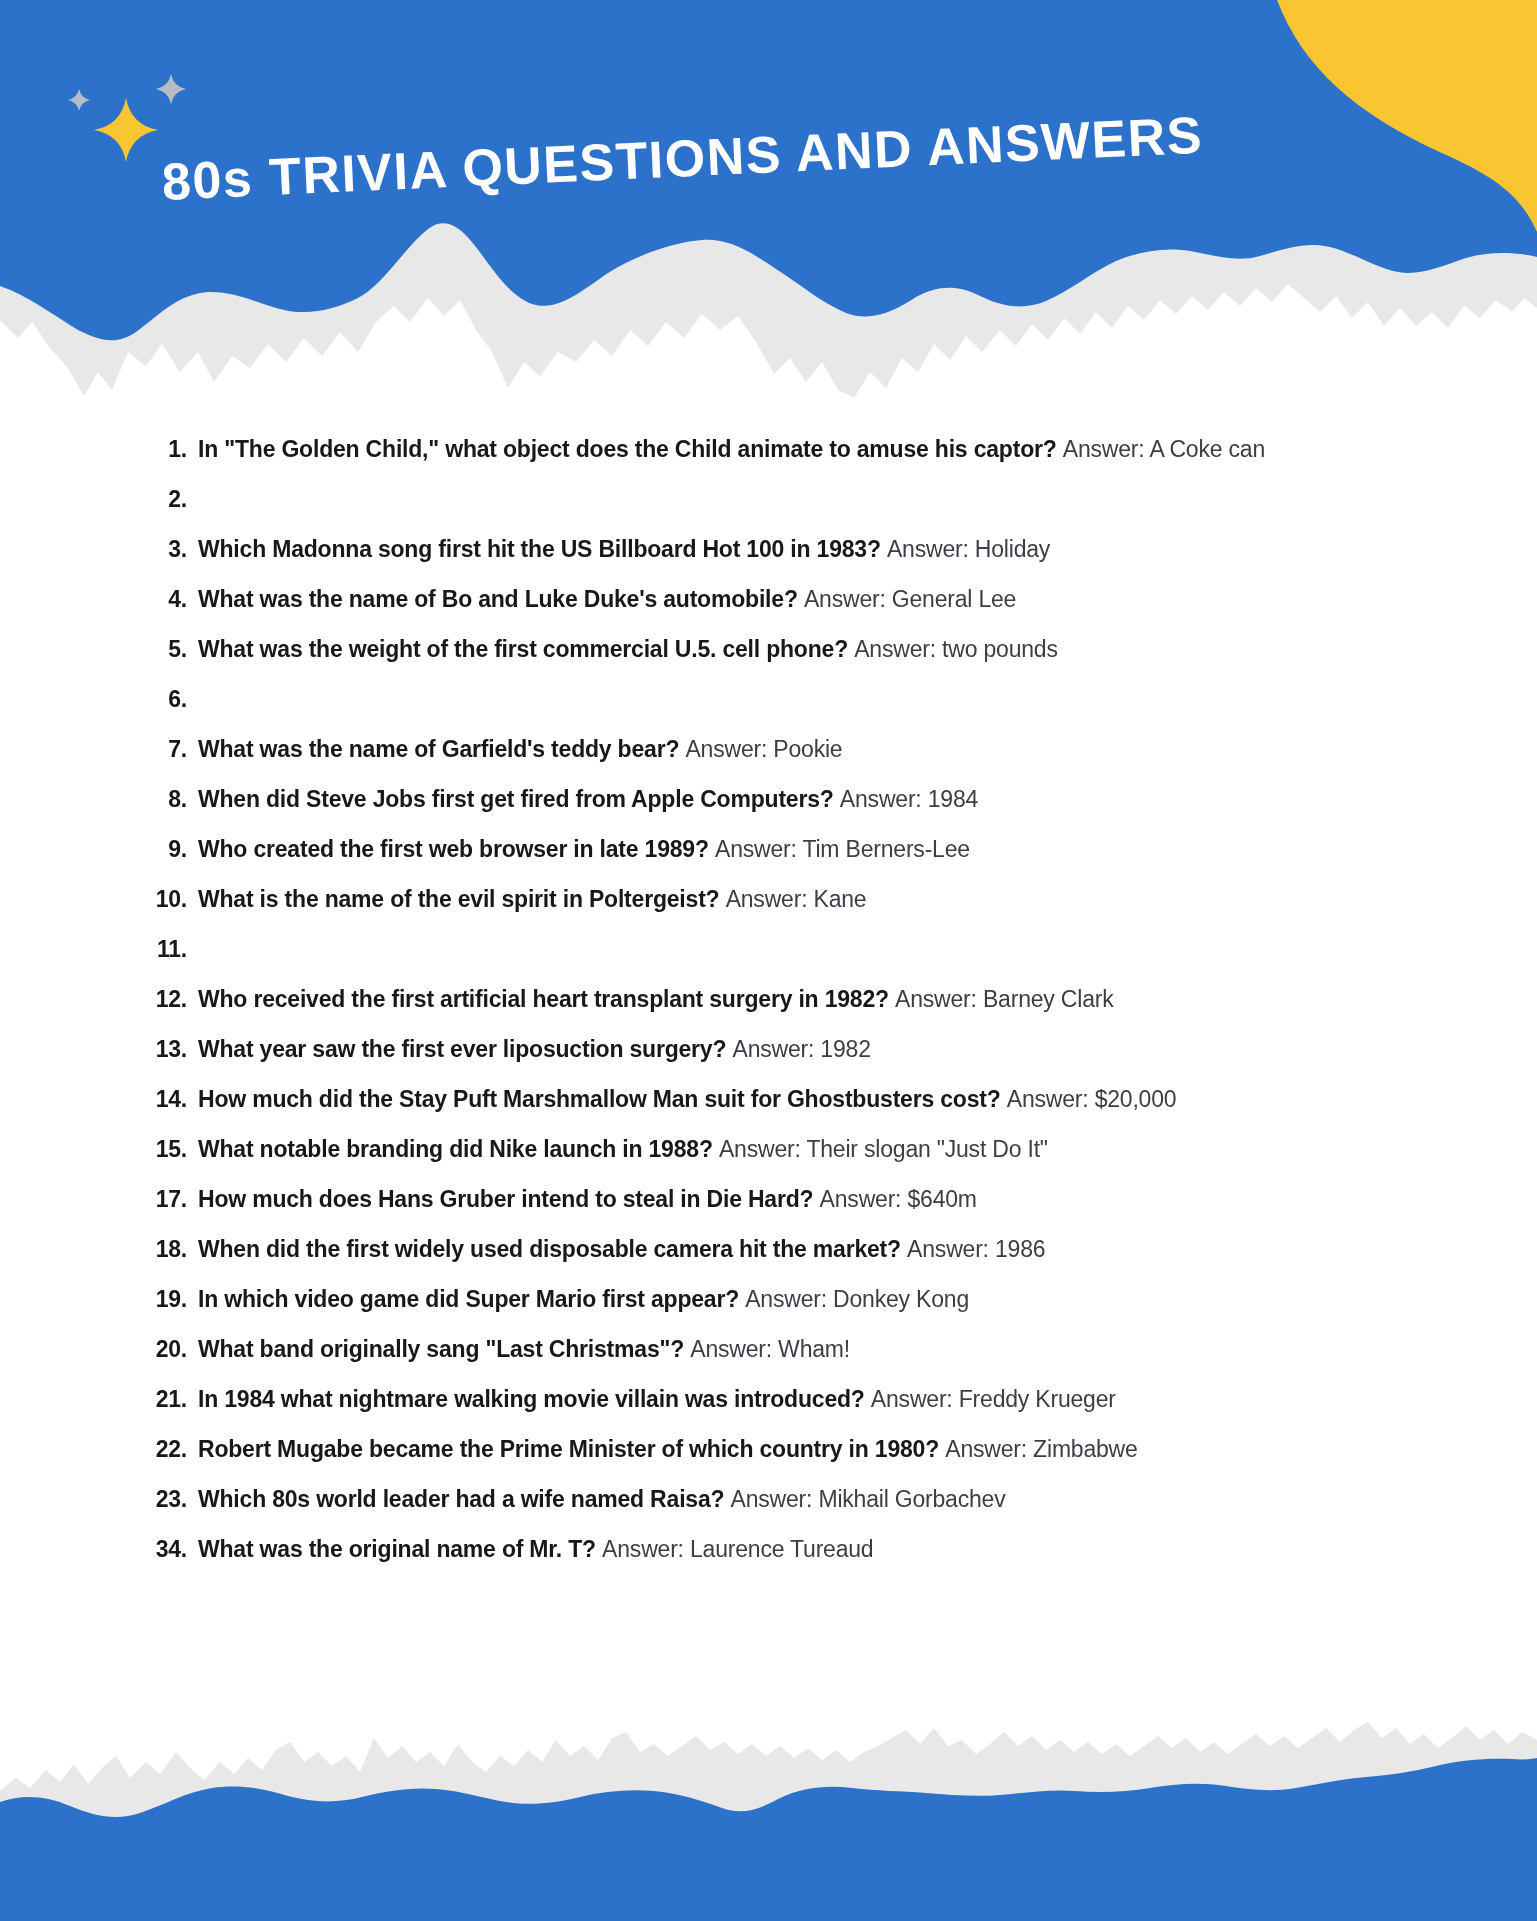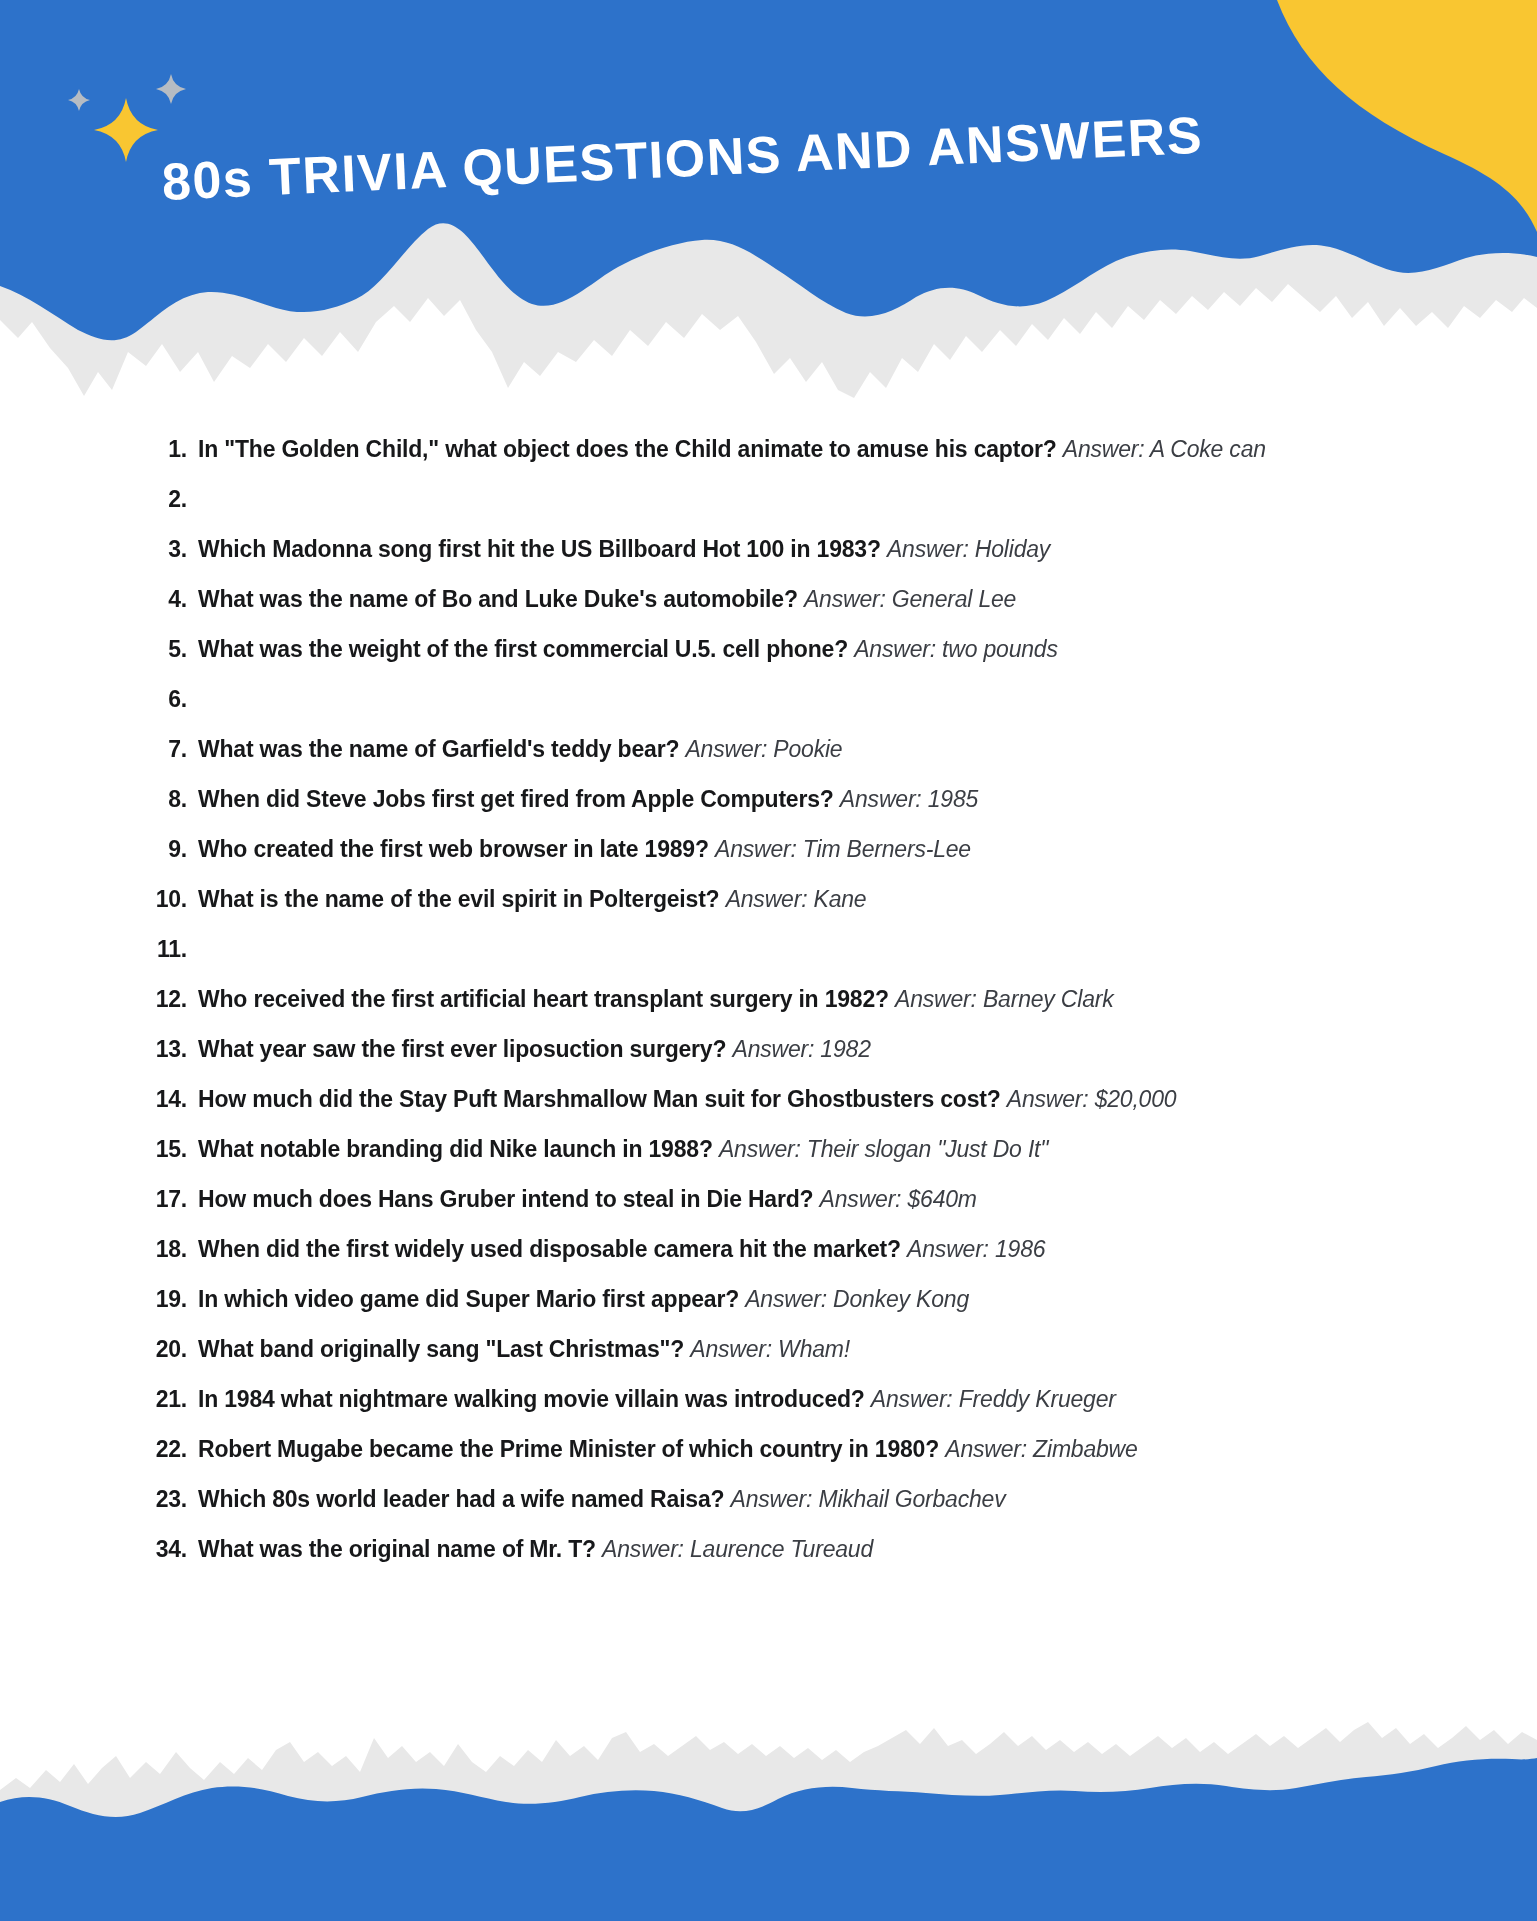--- a/index.html
+++ b/index.html
@@ -70,21 +70,20 @@
     margin-left:11px;
     flex:0 0 auto;
   }
   .q-text{
     font-weight:700;
     color:var(--q-color);
   }
   .a-text{
     font-weight:400;
     color:var(--a-color);
-    font-style:italic;
   }
   
   .footer{
     position:absolute;
     left:0;
     top:1700px;
     width:1537px;
     height:221px;
   }
   .footer svg{display:block;}
@@ -171,21 +170,21 @@
     </li>
         <li>
       <span class="q-num">6.</span>
     </li>
         <li>
       <span class="q-num">7.</span>
       <span class="q-body"><span class="q-text">What was the name of Garfield's teddy bear? </span><span class="a-text">Answer: Pookie</span></span>
     </li>
         <li>
       <span class="q-num">8.</span>
-      <span class="q-body"><span class="q-text">When did Steve Jobs first get fired from Apple Computers? </span><span class="a-text">Answer: 1985</span></span>
+      <span class="q-body"><span class="q-text">When did Steve Jobs first get fired from Apple Computers? </span><span class="a-text">Answer: 1984</span></span>
     </li>
         <li>
       <span class="q-num">9.</span>
       <span class="q-body"><span class="q-text">Who created the first web browser in late 1989? </span><span class="a-text">Answer: Tim Berners-Lee</span></span>
     </li>
         <li>
       <span class="q-num">10.</span>
       <span class="q-body"><span class="q-text">What is the name of the evil spirit in Poltergeist? </span><span class="a-text">Answer: Kane</span></span>
     </li>
         <li>

